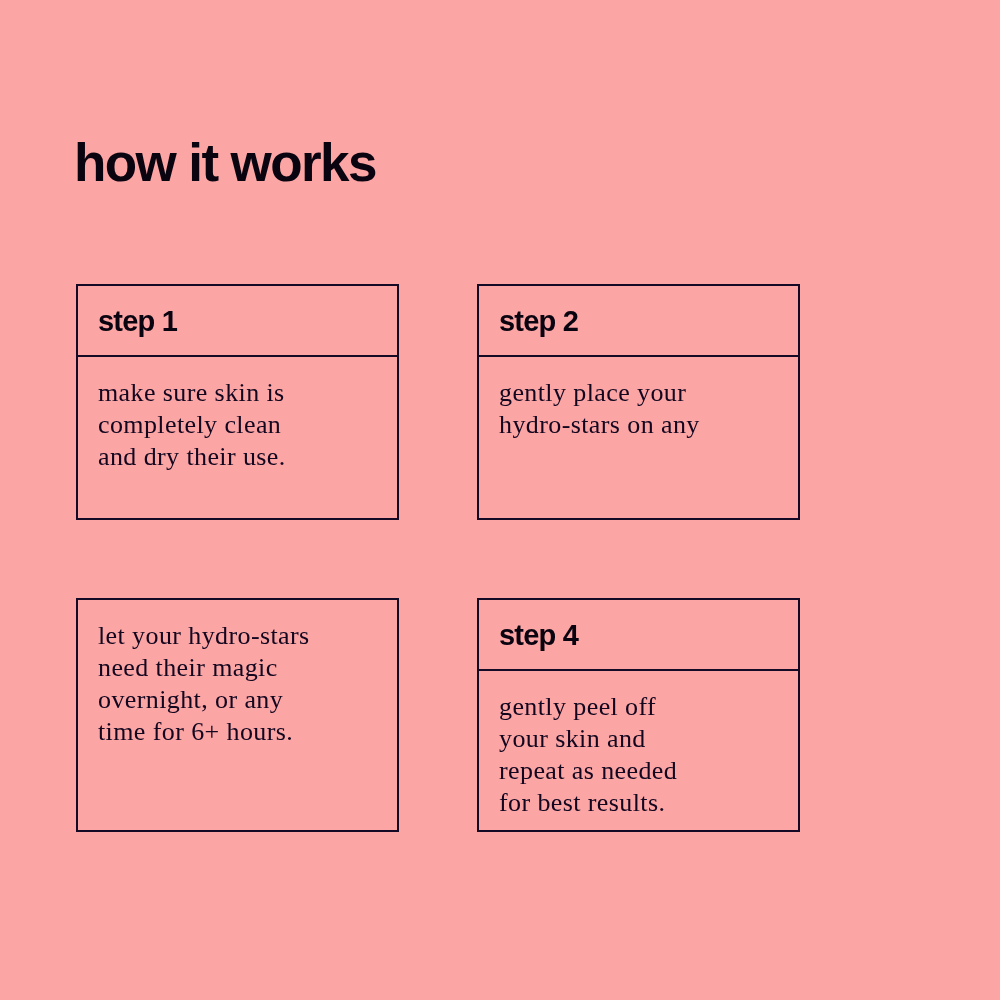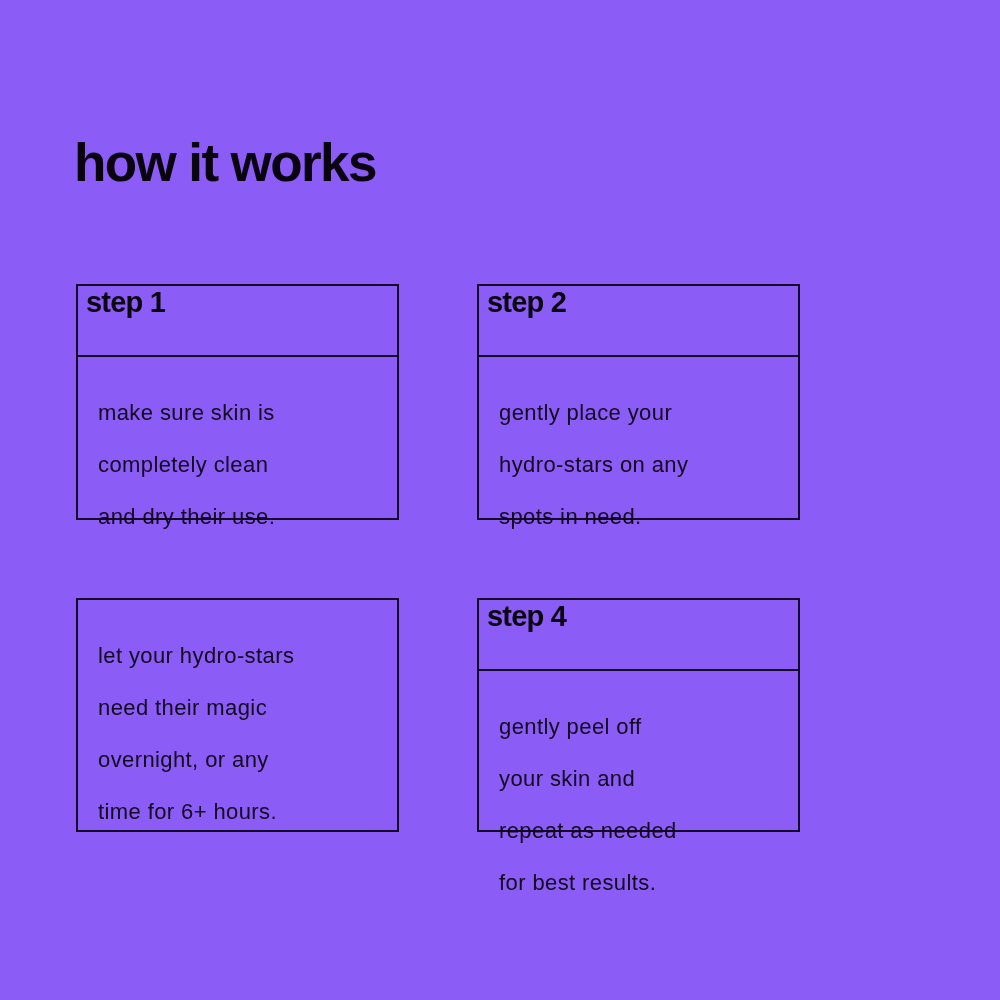--- a/index.html
+++ b/index.html
@@ -11,21 +11,21 @@
     height: 1000px;
     overflow: hidden;
     background: #8b3dff;
     font-family: "Liberation Sans", sans-serif;
     -webkit-font-smoothing: antialiased;
   }
   .page {
     position: relative;
     width: 1000px;
     height: 1000px;
-    background: #8b5cf6;
+    background: #fca5a5;
   }
   .page-title {
     position: absolute;
     left: 74px;
     top: 96px;
     font-family: "Liberation Sans", sans-serif;
     font-size: 53px;
     font-weight: bold;
     line-height: 62px;
     letter-spacing: -1.6px;
@@ -50,44 +50,43 @@
     background: transparent;
     display: flex;
     flex-direction: column;
   }
   .card-header {
     box-sizing: border-box;
     height: 71px;
     flex: 0 0 71px;
     border-bottom: 2px solid #150a26;
     display: flex;
-    align-items: flex-start;
-    padding-left: 8px;
+    align-items: center;
+    padding-left: 20px;
   }
   .card-header-label {
     font-family: "Liberation Sans", sans-serif;
     font-size: 29px;
     font-weight: bold;
     letter-spacing: -0.8px;
     color: #0a0410;
     line-height: 32px;
     white-space: nowrap;
   }
   .card-body {
     flex: 1 1 auto;
     padding: 20px 14px 0 20px;
   }
   .card-body-line {
-    font-family: Liberation Sans, sans-serif;
-    font-size: 22px;
+    font-family: Liberation Serif, serif;
+    font-size: 26px;
     line-height: 32px;
     letter-spacing: 0.4px;
     color: #12071f;
     white-space: pre;
-    margin-top: 20px;
   }
 </style>
 </head>
 <body>
 
 <div class="page">
 
   <h1 class="page-title">how it works</h1>
 
   <div class="grid">
@@ -103,21 +102,20 @@
       </div>
     </div>
 
     <div class="card">
       <div class="card-header">
         <span class="card-header-label">step 2</span>
       </div>
       <div class="card-body">
         <div class="card-body-line">gently place your</div>
         <div class="card-body-line">hydro-stars on any</div>
-        <div class="card-body-line">spots in need.</div>
       </div>
     </div>
 
     <div class="card">
       <div class="card-body">
         <div class="card-body-line">let your hydro-stars</div>
         <div class="card-body-line">need their magic</div>
         <div class="card-body-line">overnight, or any</div>
         <div class="card-body-line">time for 6+ hours.</div>
       </div>

